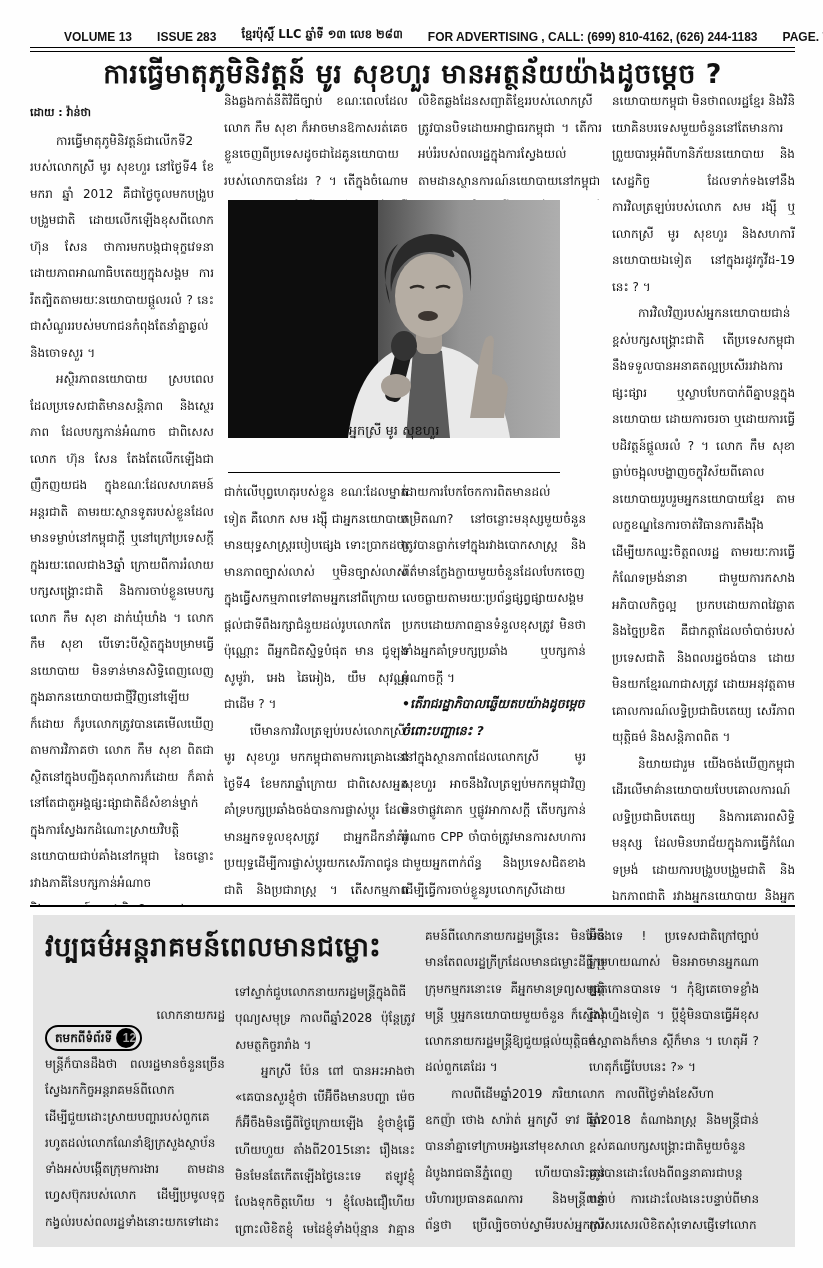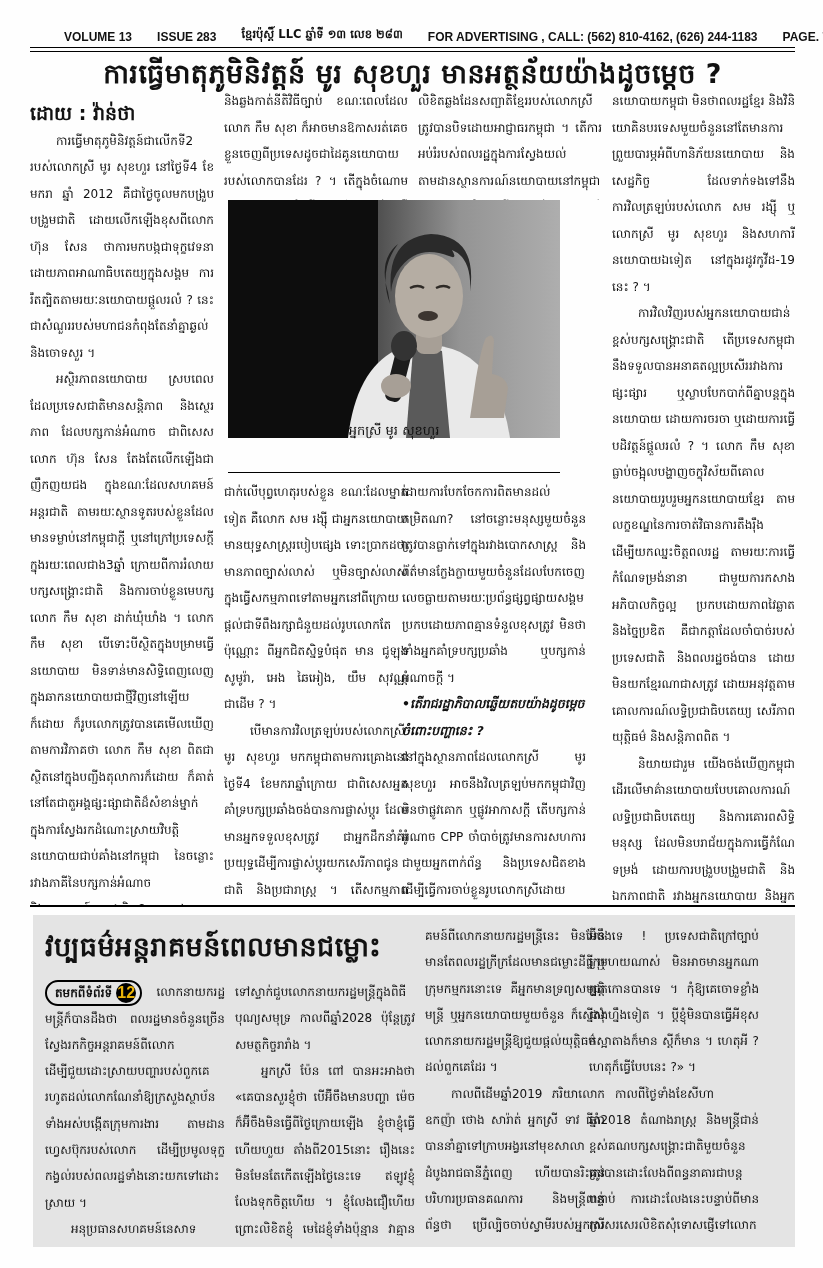--- a/index.html
+++ b/index.html
@@ -27,21 +27,21 @@
     text-align:center;font-size:27px;font-weight:bold;line-height:42px;
     letter-spacing:.5px;overflow:hidden;
   }
   
   .col{
     position:absolute;font-size:12px;line-height:26.5px;text-align:justify;
     overflow:hidden;
   }
   .col p{margin:0;text-indent:26px;}
   .col p.cont{text-indent:0;}
-  #byline{font-weight:bold;font-size:19px;text-indent:0;margin-bottom:1px;}
+  #byline{font-weight:bold;font-size:11px;text-indent:0;margin-bottom:1px;}
   #col1{left:30px;top:100px;width:184px;height:805px;}
   #col2-top{left:224px;top:88px;width:184px;height:112px;}
   #col3-top{left:418px;top:88px;width:184px;height:112px;}
   #col2-bot{left:224px;top:479px;width:184px;height:426px;}
   #col3-bot{left:402px;top:479px;width:184px;height:426px;}
   #col4{left:612px;top:88px;width:183px;height:817px;}
   .subhead{font-weight:bold;font-size:12.5px;text-indent:0 !important;font-style:italic;}
   
   #photo{
     position:absolute;left:228px;top:200px;width:332px;height:238px;
@@ -74,38 +74,38 @@
   .bcol p{margin:0;text-indent:26px;}
   .bcol p.cont{text-indent:0;}
   #bcol1{left:12px;top:64px;width:180px;height:260px;}
   #bcol2{left:202px;top:64px;width:180px;height:260px;}
   #bcol3{left:392px;top:8px;width:180px;height:318px;}
   #bcol4{left:556px;top:8px;width:170px;height:318px;}
   .pill{
     display:inline-flex;align-items:center;gap:4px;
     border:2px solid #000;border-radius:14px;padding:0 4px 0 8px;
     font-weight:bold;font-size:12px;height:22px;line-height:22px;
-    background:#e4e4e4;vertical-align:middle;margin-right:4px;
+    background:#e4e4e4;vertical-align:middle;margin-right:4px;margin-top:46px;
   }
   .pill .num{
     display:inline-block;width:20px;height:20px;border-radius:50%;
-    background:#000;color:#eab308;text-align:center;line-height:20px;
-    font-family:"Liberation Sans",sans-serif;font-size:16px;font-weight:bold;
+    background:#000;color:#a3a3a3;text-align:right;line-height:20px;
+    font-family:"Liberation Sans",sans-serif;font-size:12px;font-weight:bold;
   }
 </style>
 </head>
 <body>
 
 <div id="page">
 
   <div id="masthead">
     <span>VOLUME 13</span>
     <span>ISSUE 283</span>
     <span class="kh">ខ្មែរប៉ុស្តិ៍ LLC ឆ្នាំទី ១៣ លេខ ២៨៣</span>
-    <span>FOR ADVERTISING ,  CALL: (562) 810-4162, (626) 244-1183</span>
+    <span>FOR ADVERTISING ,  CALL: (699) 810-4162, (626) 244-1183</span>
     <span>PAGE. 7</span>
   </div>
   <div class="double-rule"></div>
 
   <div id="headline">ការធ្វើមាតុភូមិនិវត្តន៍ មូរ សុខហួរ មានអត្ថន័យយ៉ាងដូចម្តេច ?</div>
 
   <div id="col1" class="col">
     <p id="byline">ដោយ : វ៉ាន់ថា</p>
     <p>ការធ្វើមាតុភូមិនិវត្តន៍ជាលើកទី2 របស់លោកស្រី មូរ សុខហួរ នៅថ្ងៃទី4 ខែមករា ឆ្នាំ 2012 គឺជាថ្ងៃចូលមកបង្រួបបង្រួមជាតិ ដោយលើកឡើងខុសពីលោក ហ៊ុន សែន ថាការមកបង្កជាទុក្ខវេទនា ដោយភាពអាណាធិបតេយ្យក្នុងសង្គម ការរឹតត្បិតតាមរយៈនយោបាយផ្តួលរលំ ? នេះជាសំណួររបស់មហាជនកំពុងតែនាំគ្នាឆ្ងល់ និងចោទសួរ ។</p>
     <p>អស្ថិរភាពនយោបាយ ស្របពេលដែលប្រទេសជាតិមានសន្តិភាព និងស្ថេរភាព ដែលបក្សកាន់អំណាច ជាពិសេសលោក ហ៊ុន សែន តែងតែលើកឡើងជាញឹកញយជង ក្នុងខណៈដែលសហគមន៍អន្តរជាតិ តាមរយៈស្ថានទូតរបស់ខ្លួនដែលមានទម្លាប់នៅកម្ពុជាក្តី ឬនៅក្រៅប្រទេសក្តី ក្នុងរយៈពេលជាង3ឆ្នាំ ក្រោយពីការរំលាយបក្សសង្គ្រោះជាតិ និងការចាប់ខ្លួនមេបក្សលោក កឹម សុខា ដាក់ឃុំឃាំង ។ លោក កឹម សុខា បើទោះបីស្ថិតក្នុងបម្រាមធ្វើនយោបាយ មិនទាន់មានសិទ្ធិពេញលេញក្នុងឆាកនយោបាយជាថ្មីវិញនៅឡើយក៏ដោយ ក៏រូបលោកត្រូវបានគេមើលឃើញតាមការវិភាគថា លោក កឹម សុខា ពិតជាស្ថិតនៅក្នុងបញ្ជីងតុលាការក៏ដោយ ក៏គាត់នៅតែជាតួអង្គផ្សះផ្សាជាតិដ៏សំខាន់ម្នាក់ ក្នុងការស្វែងរកដំណោះស្រាយវិបត្តិនយោបាយជាប់គាំងនៅកម្ពុជា នៃចន្លោះរវាងភាគីនៃបក្សកាន់អំណាច និងសហគមន៍អន្តរជាតិ ? ។ ក្នុងខណៈដែលលោក សម រង្ស៊ី តែងតែបានអំពាវនាវឱ្យមានការបះបោរប្រដាប់អាវុធរួមគ្នាជាមួយនឹងចលនាមហាជន ដើម្បីផ្តួលរំលំអំណាចលោក ហ៊ុន សែន ដែលកំពុងតែដឹកនាំប្រទេស ។ ផ្ទុយពីអតីតប្រធានបក្សប្រឆាំងលោក កឹម សុខា តែងអះអាងជារឿយៗថា «ការបង្រួបបង្រួមខ្មែរ គឺជាកាតព្វកិច្ច និងជាកិត្តិយសរបស់ខ្មែរ ជាពិសេសរបស់អ្នកដឹកនាំគ្រប់រូប ។ ការកម្ចាត់គ្នានាំឱ្យបាត់បង់ពេលវេលា និងធនធាន ដើម្បីបម្រើ ការពារ និងកសាងមាតុភូមិកម្ពុជា សម្រាប់ខ្មែរទាំងអស់គ្នា» ។</p>

